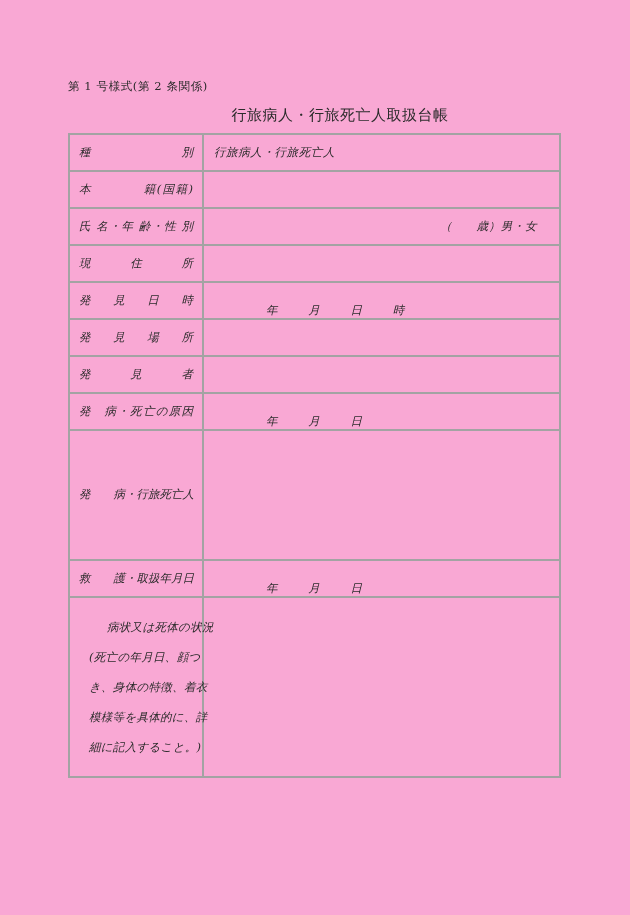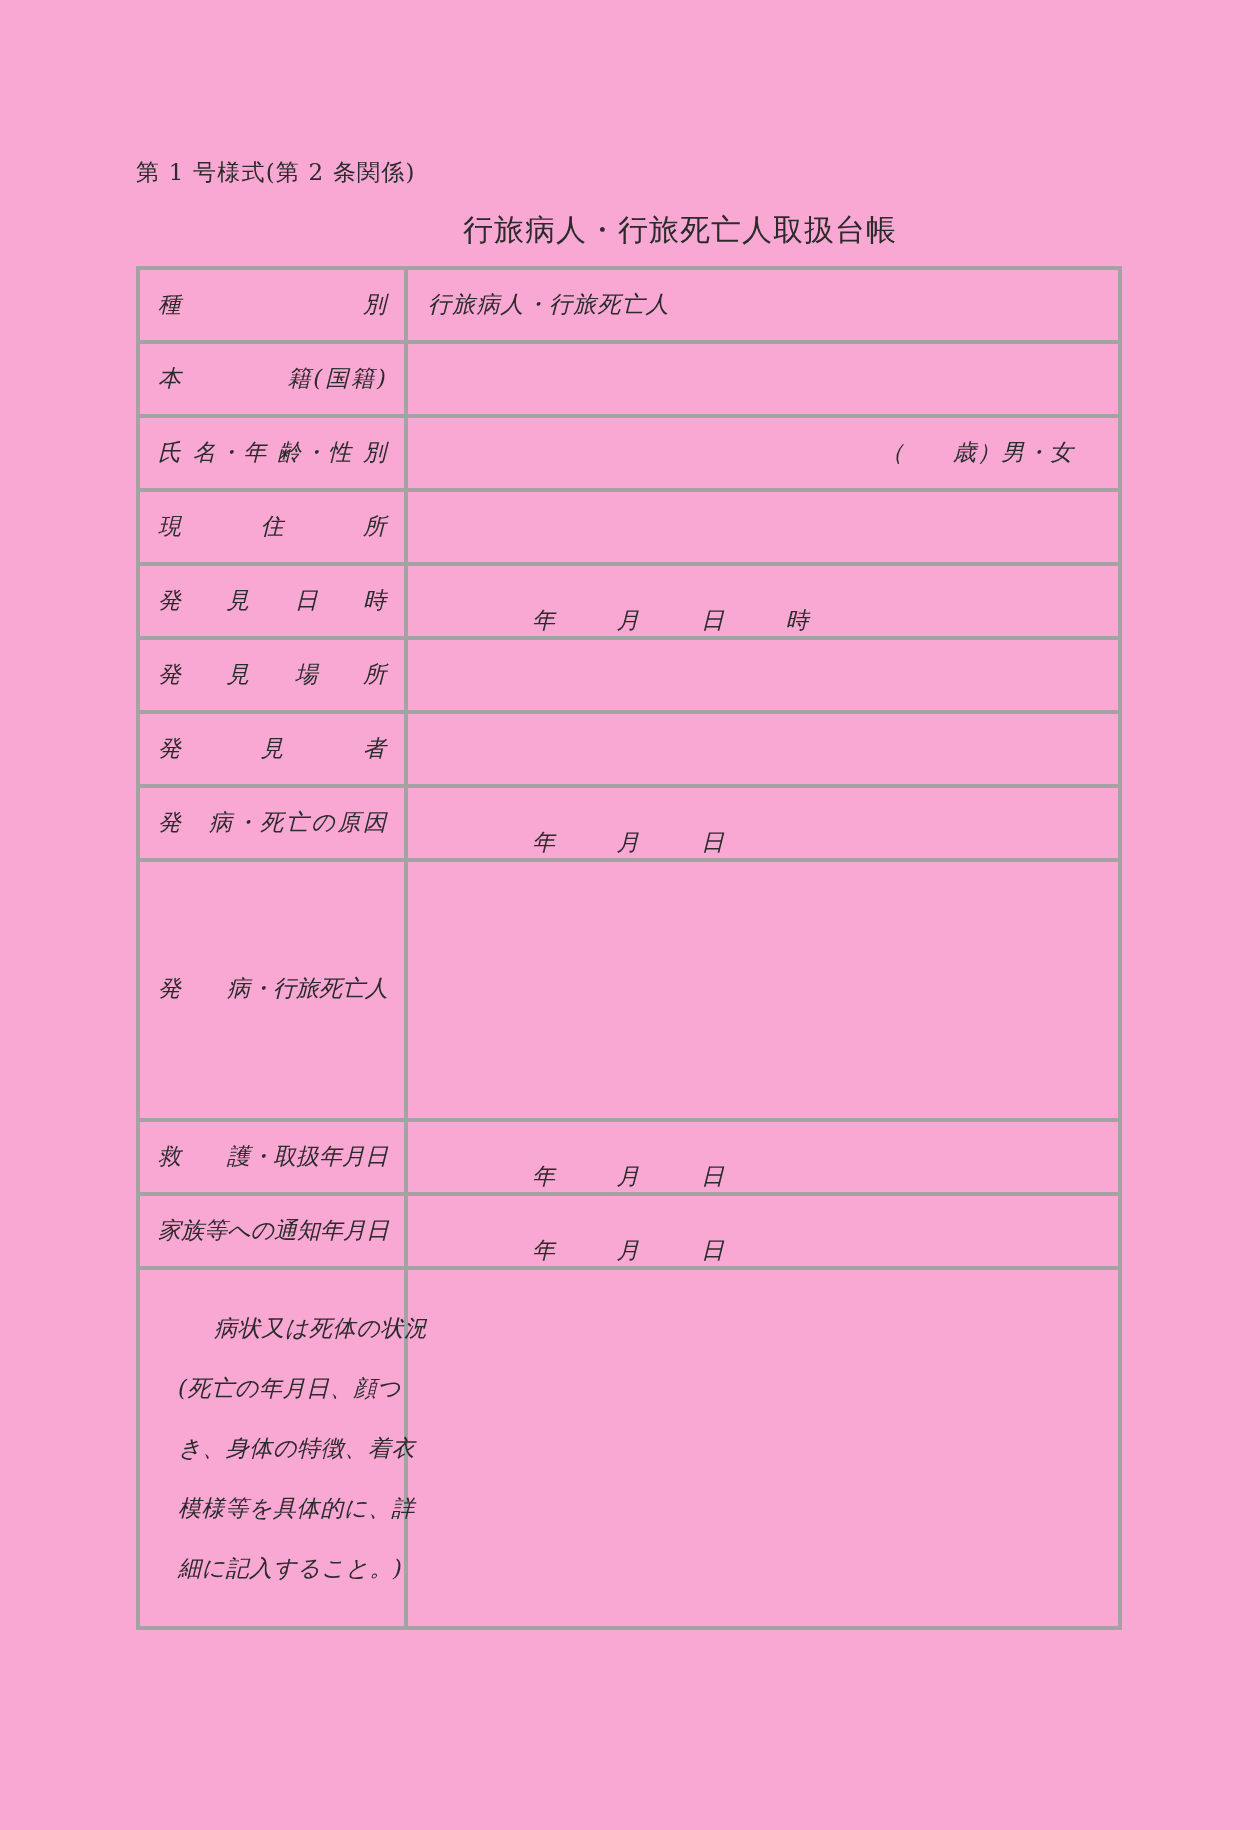--- a/index.html
+++ b/index.html
@@ -239,32 +239,20 @@
         </td>
         <td class="value">
           <span class="date-line">
             <span class="d">年</span>
             <span class="d">月</span>
             <span class="d">日</span>
           </span>
         </td>
       </tr>
 
-      <tr class="r-std">
-        <td class="label">
-          <span class="lbl-spread">家族等への通知年月日</span>
-        </td>
-        <td class="value">
-          <span class="date-line">
-            <span class="d">年</span>
-            <span class="d">月</span>
-            <span class="d">日</span>
-          </span>
-        </td>
-      </tr>
 
       <tr class="r-note">
         <td class="label note-cell">
           <div class="note-label">
             <span class="nl indent">病状又は死体の状況</span>
             <span class="nl">(死亡の年月日、顔つ</span>
             <span class="nl">き、身体の特徴、着衣</span>
             <span class="nl">模様等を具体的に、詳</span>
             <span class="nl">細に記入すること。)</span>
           </div>

